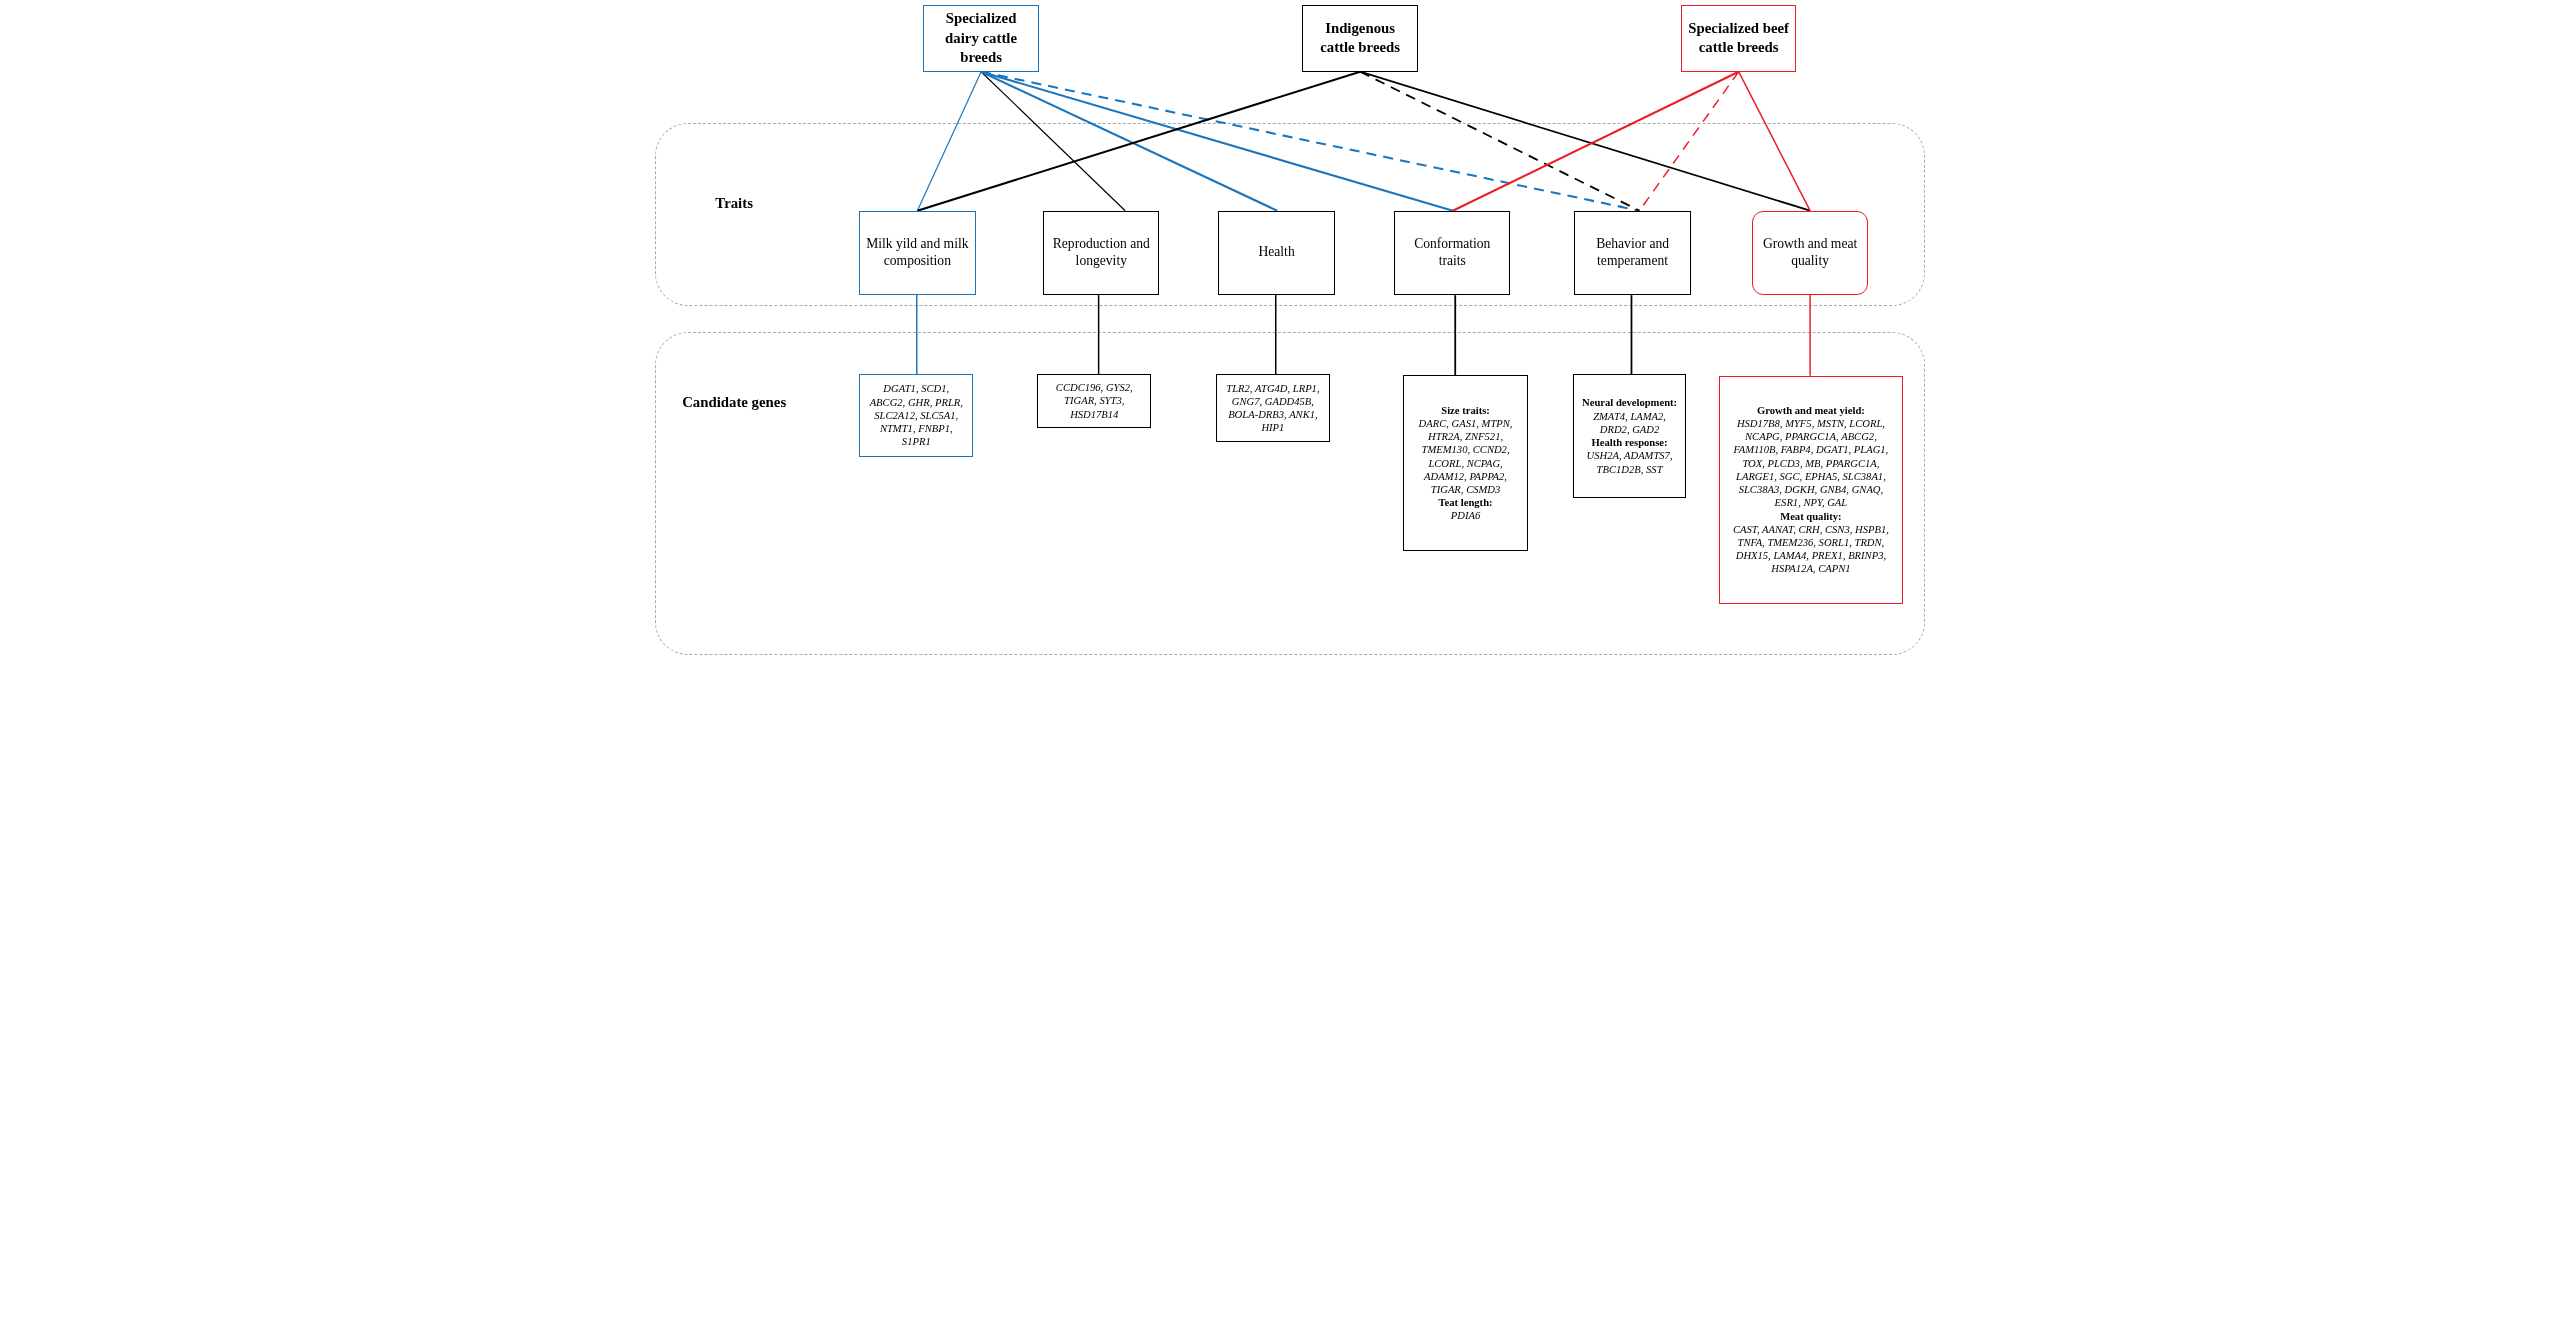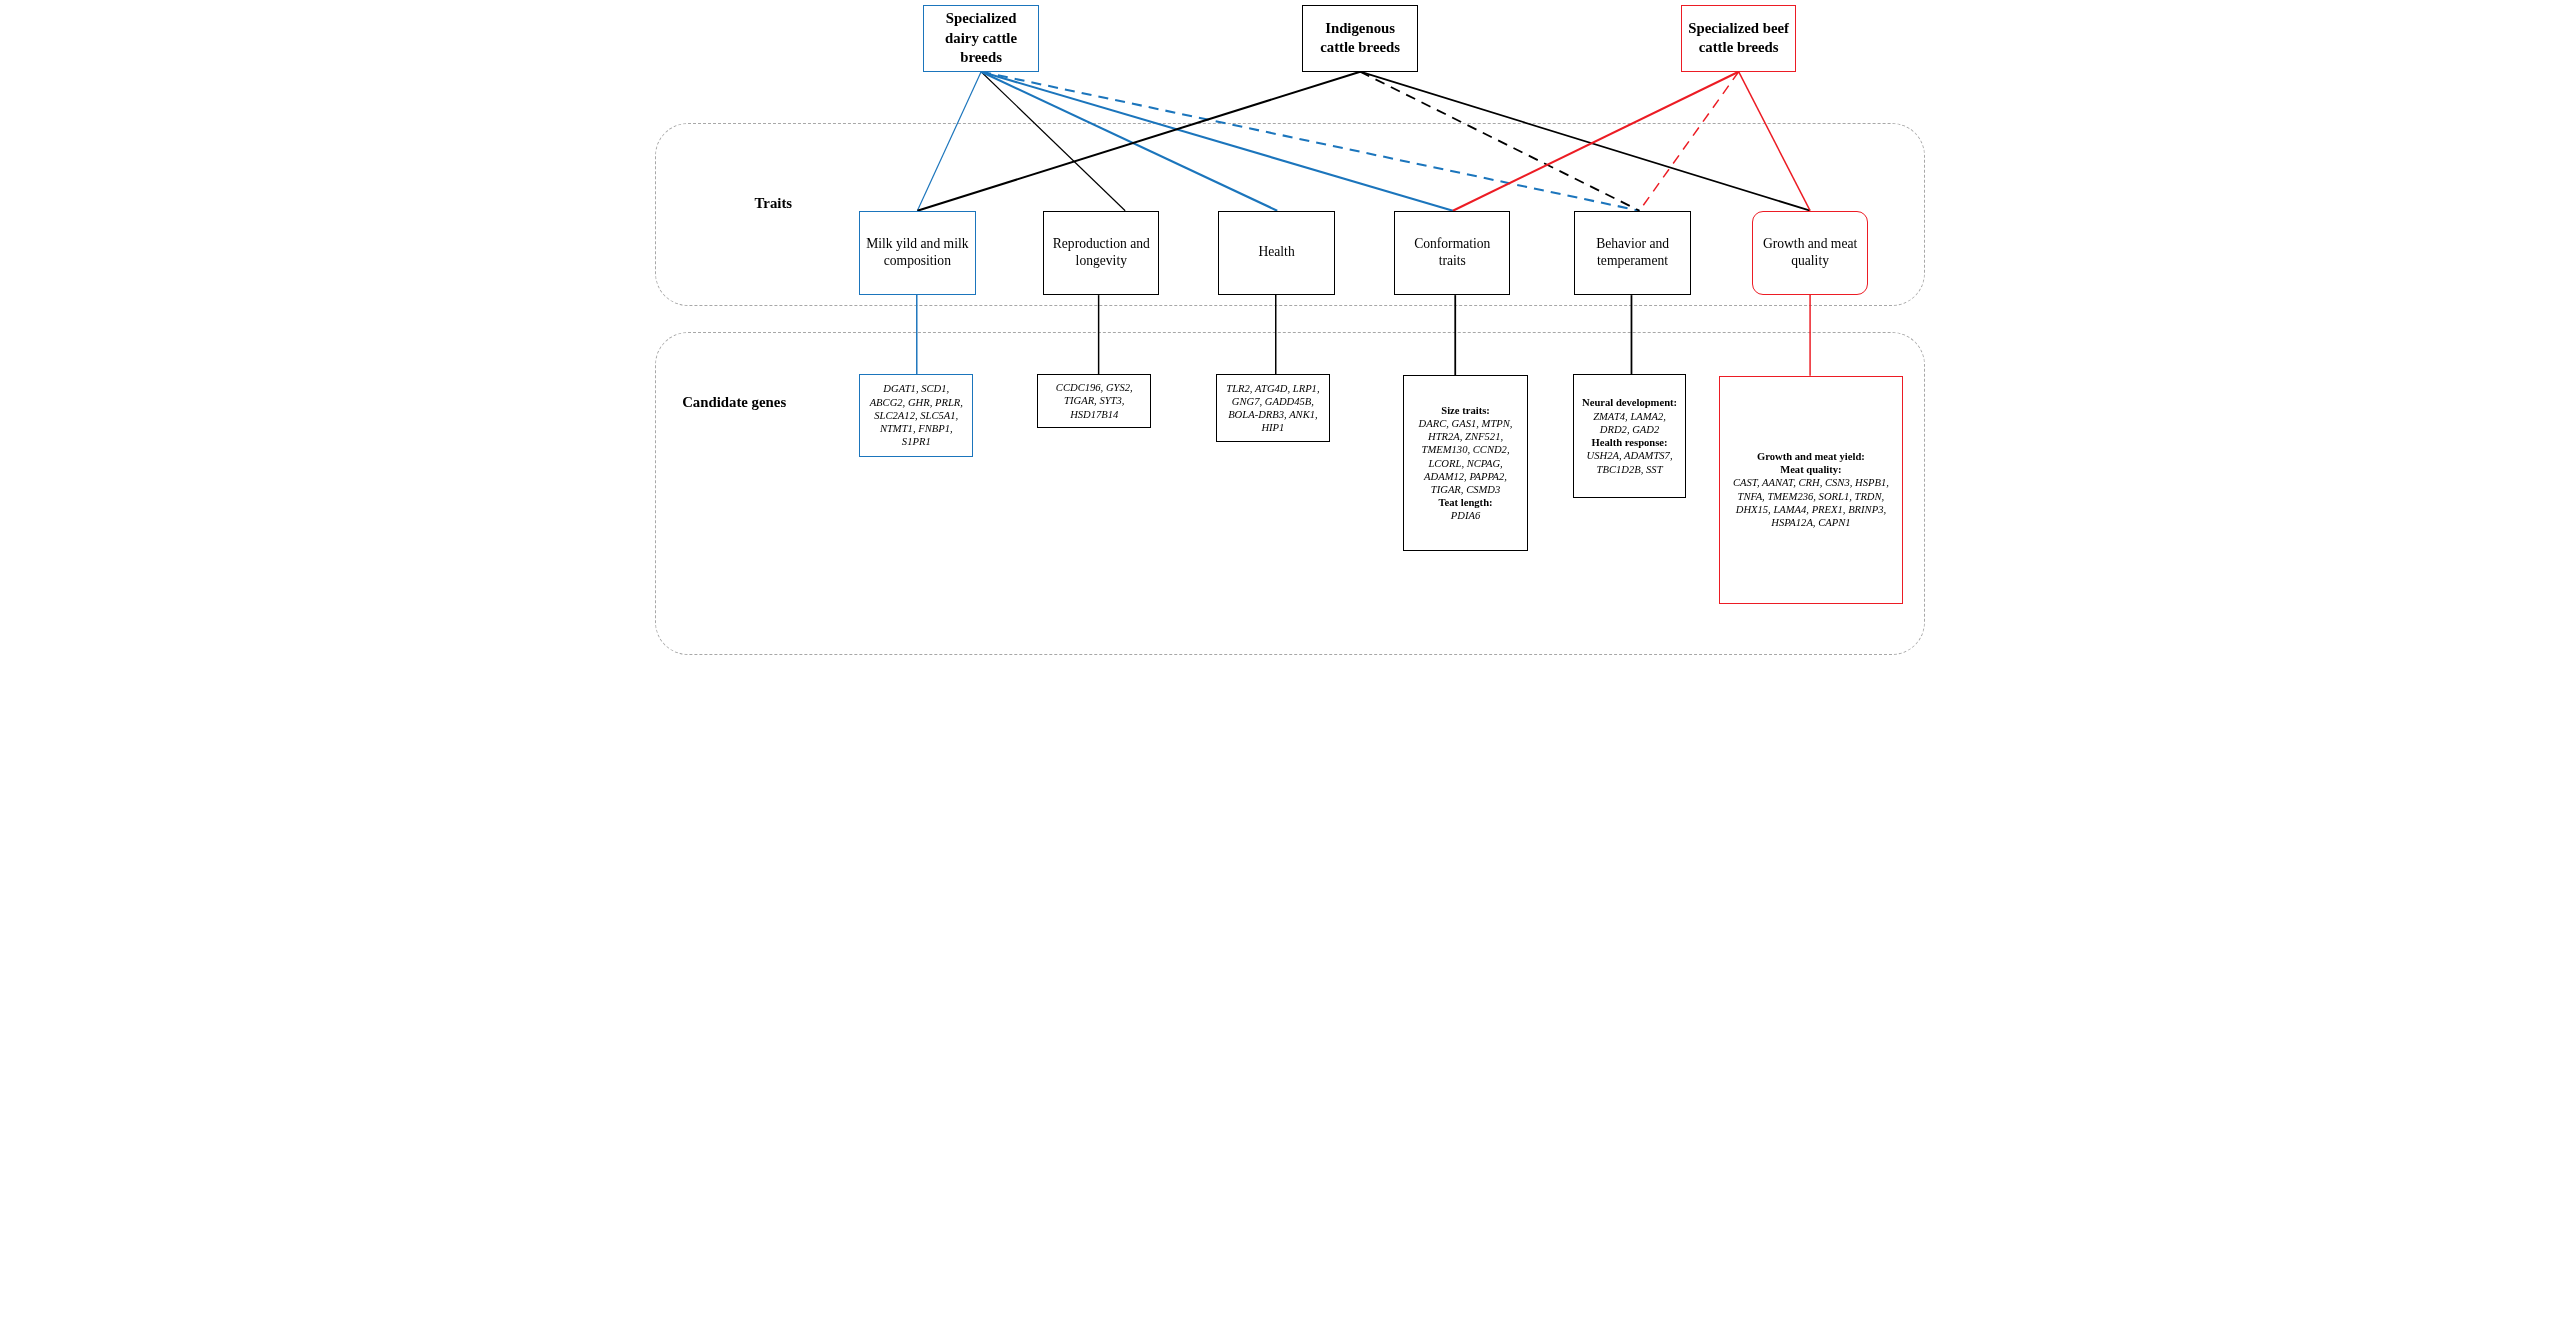--- a/index.html
+++ b/index.html
@@ -68,21 +68,21 @@
       <line x1="3708" y1="243" x2="3372" y2="714" stroke="#ec1c24" stroke-width="5" stroke-dasharray="34 24"></line>
       <line x1="3708" y1="243" x2="3950" y2="714" stroke="#ec1c24" stroke-width="5"></line>
       <line x1="924" y1="1000" x2="924" y2="1268" stroke="#1b75bc" stroke-width="5"></line>
       <line x1="1540" y1="1000" x2="1540" y2="1268" stroke="#000000" stroke-width="5"></line>
       <line x1="2140" y1="1000" x2="2140" y2="1268" stroke="#000000" stroke-width="5"></line>
       <line x1="2748" y1="1000" x2="2748" y2="1271" stroke="#000000" stroke-width="6"></line>
       <line x1="3345" y1="1000" x2="3345" y2="1268" stroke="#000000" stroke-width="6"></line>
       <line x1="3950" y1="1000" x2="3950" y2="1273" stroke="#ec1c24" stroke-width="5"></line>
     </svg>
 
-  <div class="region-label" style="left:2.5%;top:29.3%;width:9%;text-align:right;">Traits</div>
+  <div class="region-label" style="left:2.5%;top:29.3%;width:9%;">Traits</div>
   <div class="region-label" style="left:2.5%;top:59.3%;width:9%;">Candidate genes</div>
 
   <div class="box breed c-blue" style="left:21.68%;top:0.71%;width:8.98%;height:10.09%;">
     <span>Specialized dairy cattle breeds</span>
   </div>
   <div class="box breed" style="left:51.11%;top:0.71%;width:8.98%;height:10.09%;">
     <span>Indigenous cattle breeds</span>
   </div>
   <div class="box breed c-red" style="left:80.50%;top:0.71%;width:8.98%;height:10.09%;">
     <span>Specialized beef cattle breeds</span>
@@ -128,18 +128,19 @@
 
   <div class="box genebox" style="left:72.13%;top:56.36%;width:8.78%;height:18.62%;">
     <div class="gh">Neural development:</div>
     <div>ZMAT4, LAMA2, DRD2, GAD2</div>
     <div class="gh">Health response:</div>
     <div>USH2A, ADAMTS7, TBC1D2B, SST</div>
   </div>
 
   <div class="box genebox c-red" style="left:83.45%;top:56.6%;width:14.30%;height:34.3%;">
     <div class="gh">Growth and meat yield:</div>
+    <div>HSD17B8, MYF5, MSTN, LCORL, NCAPG, PPARGC1A, ABCG2, FAM110B, FABP4, DGAT1, PLAG1, TOX, PLCD3, MB, PPARGC1A, LARGE1, SGC, EPHA5, SLC38A1, SLC38A3, DGKH, GNB4, GNAQ, ESR1, NPY, GAL</div>
     <div class="gh">Meat quality:</div>
     <div>CAST, AANAT, CRH, CSN3, HSPB1, TNFA, TMEM236, SORL1, TRDN, DHX15, LAMA4, PREX1, BRINP3, HSPA12A, CAPN1</div>
   </div>
 
 </div>
 
 
 </body></html>

